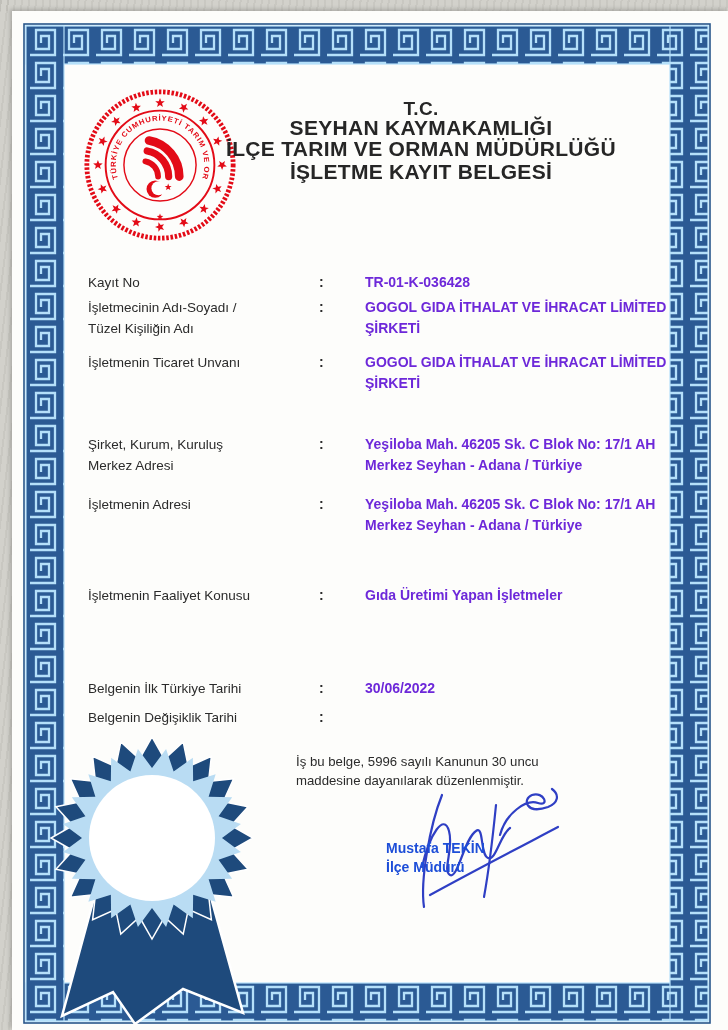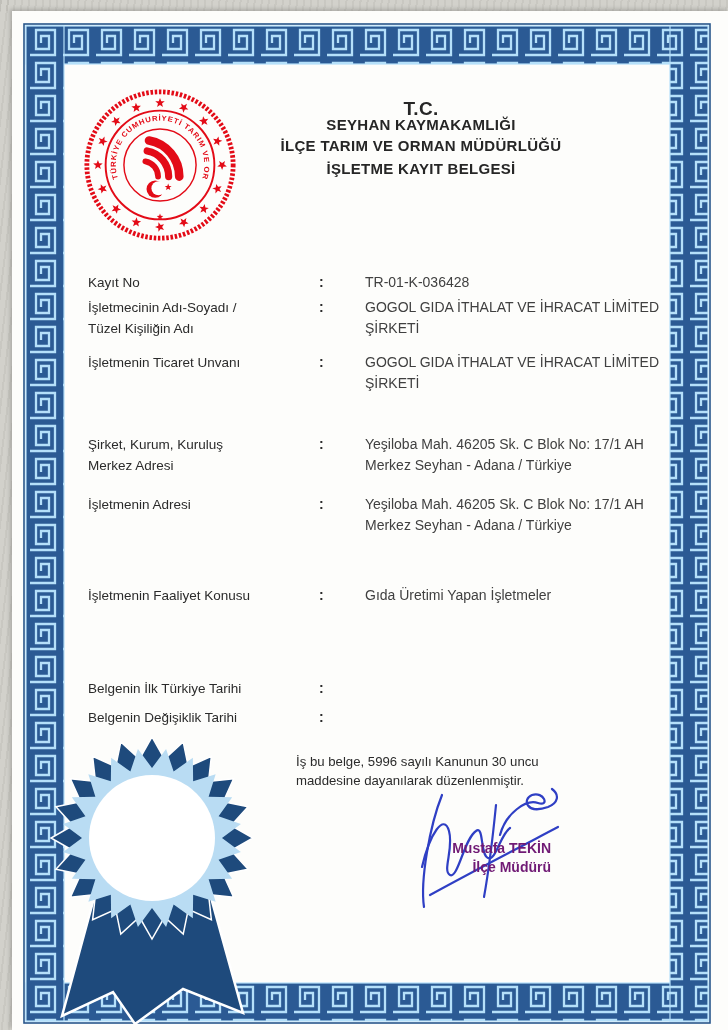--- a/index.html
+++ b/index.html
@@ -8,30 +8,30 @@
   .paper{position:absolute;left:12px;top:11px;right:0;bottom:0;background:#fdfdfb;
          box-shadow:-2px -2px 4px rgba(0,0,0,.18);}
   .scan-noise{position:absolute;left:0;top:0;width:728px;height:1030px;
         background:repeating-linear-gradient(97deg,rgba(120,118,110,.10) 0 2px,transparent 2px 7px);
         pointer-events:none;}
   svg.layer{position:absolute;left:0;top:0;}
   
   .hline{position:absolute;left:150px;width:542px;text-align:center;font-weight:700;
          color:#262626;letter-spacing:.3px;}
   .h-small{font-size:19px;}
-  .h-big{font-size:15px;}
+  .h-big{font-size:21px;}
   
   .field-row{position:absolute;left:88px;display:flex;align-items:flex-start;gap:31px;}
   .f-label{width:200px;font-size:13.5px;line-height:21px;white-space:pre-line;color:#2b2b2b;}
   .f-colon{width:15px;font-size:14px;font-weight:700;line-height:21px;color:#2b2b2b;}
-  .f-value{width:360px;font-size:14px;font-weight:400;line-height:21px;white-space:pre-line;color:#404040;}
+  .f-value{width:360px;font-size:14px;font-weight:700;line-height:21px;white-space:pre-line;color:#6d28d9;}
   .statement{position:absolute;left:296px;top:753px;width:300px;font-size:13.2px;
              line-height:18.5px;white-space:pre-line;color:#2b2b2b;}
-  .signer{position:absolute;left:386px;width:165px;text-align:right;font-weight:700;
-          font-size:14px;color:#701a75;}
+  .signer{position:absolute;left:386px;width:165px;text-align:left;font-weight:700;
+          font-size:14px;color:#1d4ed8;}
 </style>
 </head>
 <body>
 
 <div class="page">
 
   <div class="paper"></div>
   <div class="scan-noise" style="width:12px;"></div>
   <div class="scan-noise" style="height:11px;"></div>
 
@@ -125,20 +125,21 @@
 Merkez Seyhan - Adana / Türkiye</div>
   </div>
   <div class="field-row" style="top:585px;">
     <div class="f-label">İşletmenin Faaliyet Konusu</div>
     <div class="f-colon">:</div>
     <div class="f-value">Gıda Üretimi Yapan İşletmeler</div>
   </div>
   <div class="field-row" style="top:678px;">
     <div class="f-label">Belgenin İlk Türkiye Tarihi</div>
     <div class="f-colon">:</div>
+    <div class="f-value">30/06/2022</div>
   </div>
   <div class="field-row" style="top:707px;">
     <div class="f-label">Belgenin Değişiklik Tarihi</div>
     <div class="f-colon">:</div>
     <div class="f-value"></div>
   </div>
 
   <div class="statement">İş bu belge, 5996 sayılı Kanunun 30 uncu
 maddesine dayanılarak düzenlenmiştir.</div>
 

